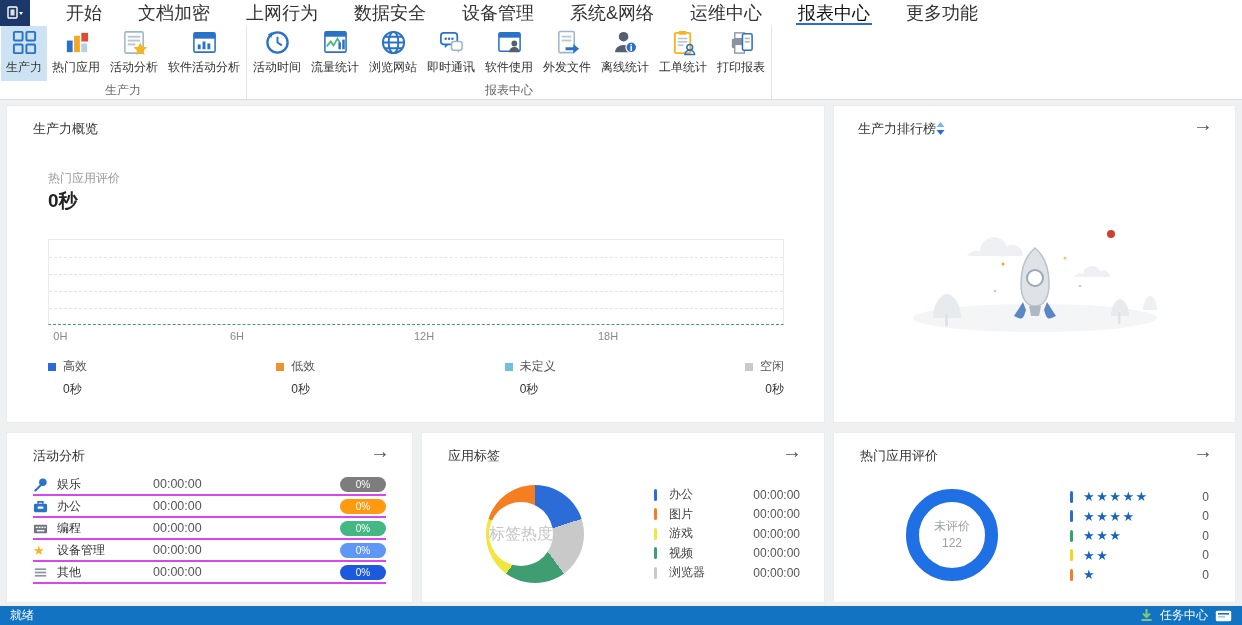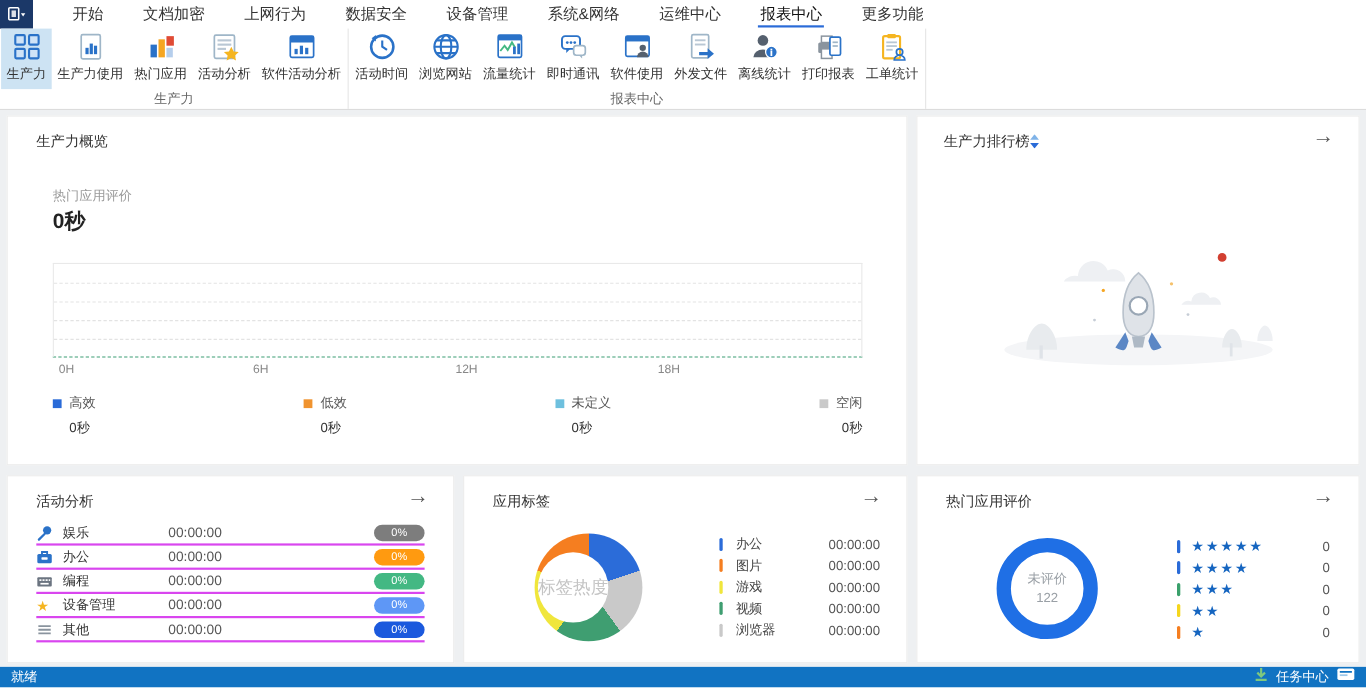--- a/index.html
+++ b/index.html
@@ -3,21 +3,21 @@
 <meta charset="utf-8">
 <style>
   * { margin:0; padding:0; box-sizing:border-box; }
   html,body { width:1242px; height:625px; overflow:hidden; background:#fff;
     font-family:"Liberation Sans","DejaVu Sans",sans-serif; }
 
   
   .menubar { height:26px; display:flex; align-items:stretch; background:#fff; }
   .appbtn { width:30px; background:#1b3868; display:flex; align-items:center; justify-content:center; cursor:pointer; }
   .menu-items { display:flex; align-items:stretch; margin-left:18px; }
-  .menu-item { padding:0 18px; display:flex; align-items:center; font-size:14px; color:#333; cursor:pointer; position:relative; }
+  .menu-item { padding:0 18px; display:flex; align-items:center; font-size:18px; color:#333; cursor:pointer; position:relative; }
   .menu-item.active { color:#111; }
   .menu-item.active::after { content:""; position:absolute; left:16px; right:16px; bottom:1px; height:2px; background:#2a6bd8; }
 
   
   .ribbon { height:74px; display:flex; align-items:stretch; background:#fff; border-bottom:1px solid #dcdcdc; }
   .rgroup { display:flex; flex-direction:column; border-right:1px solid #e5e5e5; padding:0 1px; }
   .ritems { display:flex; height:60px; }
   .ritem { min-width:46px; padding:3px 5px 0; display:flex; flex-direction:column; align-items:center; justify-content:flex-start; gap:3px; cursor:pointer; }
   .ritem.selected { background:#cde3f3; }
   .ritem svg { width:27px; height:27px; flex:none; }
@@ -75,21 +75,21 @@
   .p-ratings { grid-column:3; grid-row:2; }
   .rate-ring { position:absolute; left:72px; top:56px; width:92px; height:92px; border:13px solid #1f6fe5; border-radius:50%; }
   .rate-center { position:absolute; left:72px; top:56px; width:92px; height:92px; display:flex; flex-direction:column; align-items:center; justify-content:center; font-size:12px; color:#9aa0a6; line-height:1.4; }
   .rate-rows { position:absolute; left:236px; right:26px; top:54px; }
   .rate-row { height:19.5px; display:flex; align-items:center; }
   .stars { margin-left:10px; font-size:13px; color:#1565c0; letter-spacing:1.5px; line-height:1; }
   .rate-count { margin-left:auto; font-size:12px; color:#555; }
 
   
   .statusbar { height:19px; background:#1173c2; display:flex; align-items:center; padding:0 10px; color:#fff; font-size:12px; }
-  .sb-right { margin-left:auto; display:flex; gap:7px; }
+  .sb-right { margin-left:auto; display:flex; align-items:center; gap:7px; }
 </style>
 </head>
 <body>
 
 <div class="menubar">
   <div class="appbtn">
     <svg width="18" height="16" viewBox="0 0 18 16">
       <rect x="2" y="2" width="9" height="11" rx="1" fill="none" stroke="#fff" stroke-width="1.4"></rect>
       <rect x="4.5" y="4.5" width="4" height="6" fill="#fff" opacity="0.85"></rect>
       <path d="M13 7 l4 0 l-2 3 z" fill="#fff"></path>
@@ -117,29 +117,20 @@
               <rect x="3" y="3" width="9" height="9" rx="1"></rect>
               <rect x="16" y="3" width="9" height="9" rx="1"></rect>
               <rect x="3" y="16" width="9" height="9" rx="1"></rect>
               <rect x="16" y="16" width="9" height="9" rx="1"></rect>
             </g>
           </svg>
         <span class="rlabel-item">生产力</span>
       </div>
       <div class="ritem">
         <svg viewBox="0 0 28 28">
-            <rect x="5" y="2.5" width="18" height="23" rx="1.5" fill="#fff" stroke="#9fb6c8" stroke-width="1.6"></rect>
-            <rect x="9" y="15" width="3" height="6" fill="#2a72c8"></rect>
-            <rect x="13" y="11" width="3" height="10" fill="#2a72c8"></rect>
-            <rect x="17" y="13" width="3" height="8" fill="#2a72c8"></rect>
-          </svg>
-        <span class="rlabel-item">生产力使用</span>
-      </div>
-      <div class="ritem">
-        <svg viewBox="0 0 28 28">
             <rect x="4" y="12" width="6" height="12" fill="#2a72c8"></rect>
             <rect x="11.5" y="7" width="6" height="17" fill="#f5a623"></rect>
             <rect x="19" y="4" width="7" height="9" fill="#e04b35"></rect>
             <rect x="19" y="15" width="6" height="9" fill="#2a72c8" opacity="0.35"></rect>
           </svg>
         <span class="rlabel-item">热门应用</span>
       </div>
       <div class="ritem">
         <svg viewBox="0 0 28 28">
             <rect x="4" y="3" width="19" height="22" rx="1.5" fill="#fff" stroke="#9fb6c8" stroke-width="1.6"></rect>
@@ -169,37 +160,37 @@
       <div class="ritem">
         <svg viewBox="0 0 28 28">
             <circle cx="14" cy="14" r="10.5" fill="none" stroke="#2a72c8" stroke-width="2.4"></circle>
             <path d="M14 8 v6 l4.5 3" fill="none" stroke="#2a72c8" stroke-width="2"></path>
             <path d="M4 6 l4-3 v6 z" fill="#2a72c8"></path>
           </svg>
         <span class="rlabel-item">活动时间</span>
       </div>
       <div class="ritem">
         <svg viewBox="0 0 28 28">
+            <rect x="3" y="3" width="22" height="21" rx="1.5" fill="#fff" stroke="#2a72c8" stroke-width="1.6"></rect>
+            <rect x="3" y="3" width="22" height="5" fill="#2a72c8"></rect>
+            <path d="M5 18 l4-5 3 4 4-7 3 5" fill="none" stroke="#43b883" stroke-width="1.8"></path>
+            <rect x="17" y="14" width="2.6" height="7" fill="#2a72c8"></rect>
+            <rect x="21" y="11" width="2.6" height="10" fill="#2a72c8"></rect>
+          </svg>
+        <span class="rlabel-item">流量统计</span>
+      </div>
+      <div class="ritem">
+        <svg viewBox="0 0 28 28">
             <g fill="none" stroke="#2a72c8" stroke-width="2">
               <circle cx="14" cy="14" r="11"></circle>
               <ellipse cx="14" cy="14" rx="5" ry="11"></ellipse>
               <path d="M3.5 14 h21 M5 8 h18 M5 20 h18"></path>
             </g>
           </svg>
         <span class="rlabel-item">浏览网站</span>
-      </div>
-      <div class="ritem">
-        <svg viewBox="0 0 28 28">
-            <rect x="3" y="3" width="22" height="21" rx="1.5" fill="#fff" stroke="#2a72c8" stroke-width="1.6"></rect>
-            <rect x="3" y="3" width="22" height="5" fill="#2a72c8"></rect>
-            <path d="M5 18 l4-5 3 4 4-7 3 5" fill="none" stroke="#43b883" stroke-width="1.8"></path>
-            <rect x="17" y="14" width="2.6" height="7" fill="#2a72c8"></rect>
-            <rect x="21" y="11" width="2.6" height="10" fill="#2a72c8"></rect>
-          </svg>
-        <span class="rlabel-item">流量统计</span>
       </div>
       <div class="ritem">
         <svg viewBox="0 0 28 28">
             <rect x="3" y="4" width="17" height="12" rx="3" fill="#fff" stroke="#2a72c8" stroke-width="1.8"></rect>
             <circle cx="8" cy="10" r="1.3" fill="#2a72c8"></circle>
             <circle cx="11.5" cy="10" r="1.3" fill="#2a72c8"></circle>
             <circle cx="15" cy="10" r="1.3" fill="#2a72c8"></circle>
             <path d="M7 16 l0 4 4-4z" fill="#2a72c8"></path>
             <rect x="14" y="13" width="11" height="9" rx="2.5" fill="#fff" stroke="#9fb6c8" stroke-width="1.6"></rect>
             <path d="M22 22 l0 3 -3-3z" fill="#9fb6c8"></path>
@@ -228,40 +219,40 @@
         <svg viewBox="0 0 28 28">
             <circle cx="12" cy="8" r="5" fill="#55606e"></circle>
             <path d="M3 24 a9 7.5 0 0 1 18 0 z" fill="#55606e"></path>
             <circle cx="20" cy="19" r="5.5" fill="#2a72c8" stroke="#fff" stroke-width="1.2"></circle>
             <text x="20" y="22.5" font-size="9" fill="#fff" text-anchor="middle" font-family="DejaVu Sans, sans-serif" font-weight="bold">i</text>
           </svg>
         <span class="rlabel-item">离线统计</span>
       </div>
       <div class="ritem">
         <svg viewBox="0 0 28 28">
-            <rect x="4" y="10" width="16" height="10" rx="1.5" fill="#8a949e"></rect>
-            <rect x="7" y="4" width="10" height="6" fill="#fff" stroke="#8a949e" stroke-width="1.4"></rect>
-            <rect x="7" y="16" width="10" height="9" fill="#fff" stroke="#8a949e" stroke-width="1.4"></rect>
-            <rect x="15" y="5" width="10" height="17" rx="1.5" fill="#fff" stroke="#2a72c8" stroke-width="1.6"></rect>
-            <rect x="17.5" y="9" width="5" height="1.6" fill="#9fb6c8"></rect>
-            <rect x="17.5" y="12.5" width="5" height="1.6" fill="#9fb6c8"></rect>
-          </svg>
-        <span class="rlabel-item">打印报表</span>
-      </div>
-      <div class="ritem">
-        <svg viewBox="0 0 28 28">
             <rect x="5" y="4" width="16" height="21" rx="1.5" fill="#fff" stroke="#f5b521" stroke-width="2"></rect>
             <rect x="9" y="2" width="8" height="4" rx="1" fill="#f5b521"></rect>
             <rect x="8" y="9" width="10" height="1.7" fill="#b9c7d4"></rect>
             <rect x="8" y="12.5" width="10" height="1.7" fill="#b9c7d4"></rect>
             <rect x="8" y="16" width="6" height="1.7" fill="#b9c7d4"></rect>
             <circle cx="20.5" cy="19" r="3" fill="none" stroke="#2a72c8" stroke-width="1.6"></circle>
             <path d="M15.5 26.5 a5 4.5 0 0 1 10 0 z" fill="none" stroke="#2a72c8" stroke-width="1.6"></path>
           </svg>
         <span class="rlabel-item">工单统计</span>
+      </div>
+      <div class="ritem">
+        <svg viewBox="0 0 28 28">
+            <rect x="4" y="10" width="16" height="10" rx="1.5" fill="#8a949e"></rect>
+            <rect x="7" y="4" width="10" height="6" fill="#fff" stroke="#8a949e" stroke-width="1.4"></rect>
+            <rect x="7" y="16" width="10" height="9" fill="#fff" stroke="#8a949e" stroke-width="1.4"></rect>
+            <rect x="15" y="5" width="10" height="17" rx="1.5" fill="#fff" stroke="#2a72c8" stroke-width="1.6"></rect>
+            <rect x="17.5" y="9" width="5" height="1.6" fill="#9fb6c8"></rect>
+            <rect x="17.5" y="12.5" width="5" height="1.6" fill="#9fb6c8"></rect>
+          </svg>
+        <span class="rlabel-item">打印报表</span>
       </div>
     </div>
     <div class="rgroup-label">报表中心</div>
   </div>
 </div>
 
 <div class="content">
 
   <div class="panel p-overview">
     <div class="panel-title">生产力概览</div>

